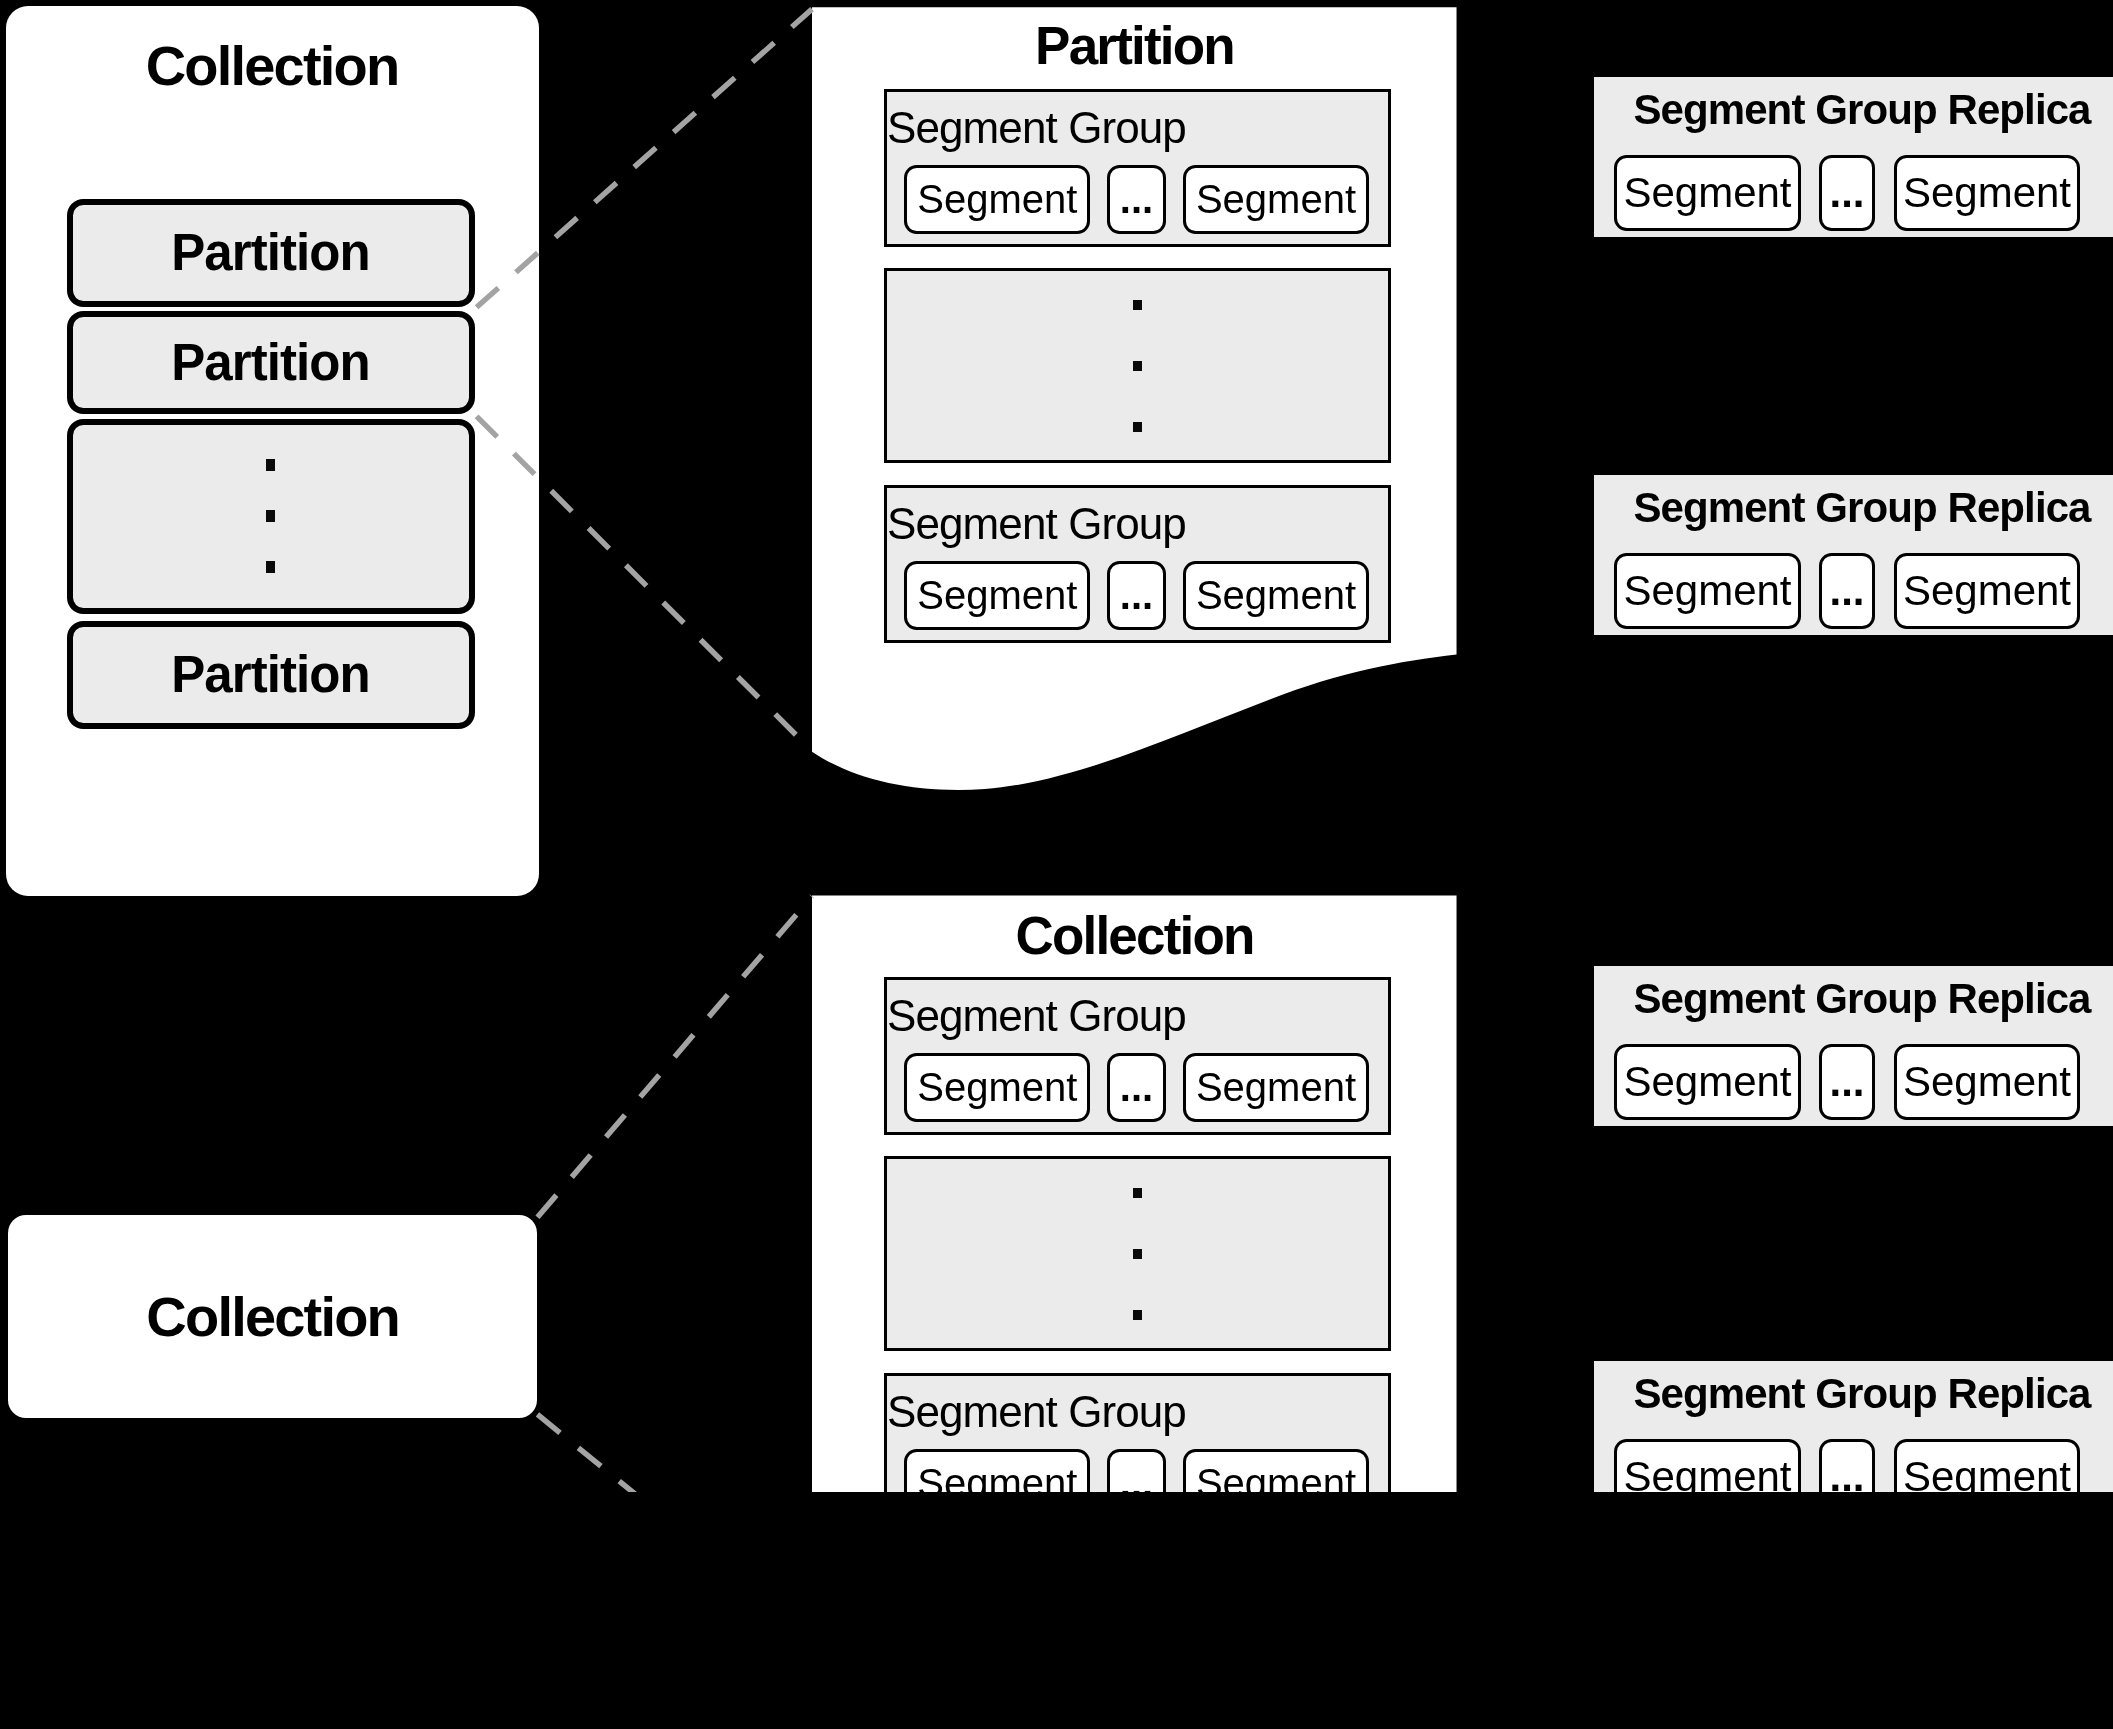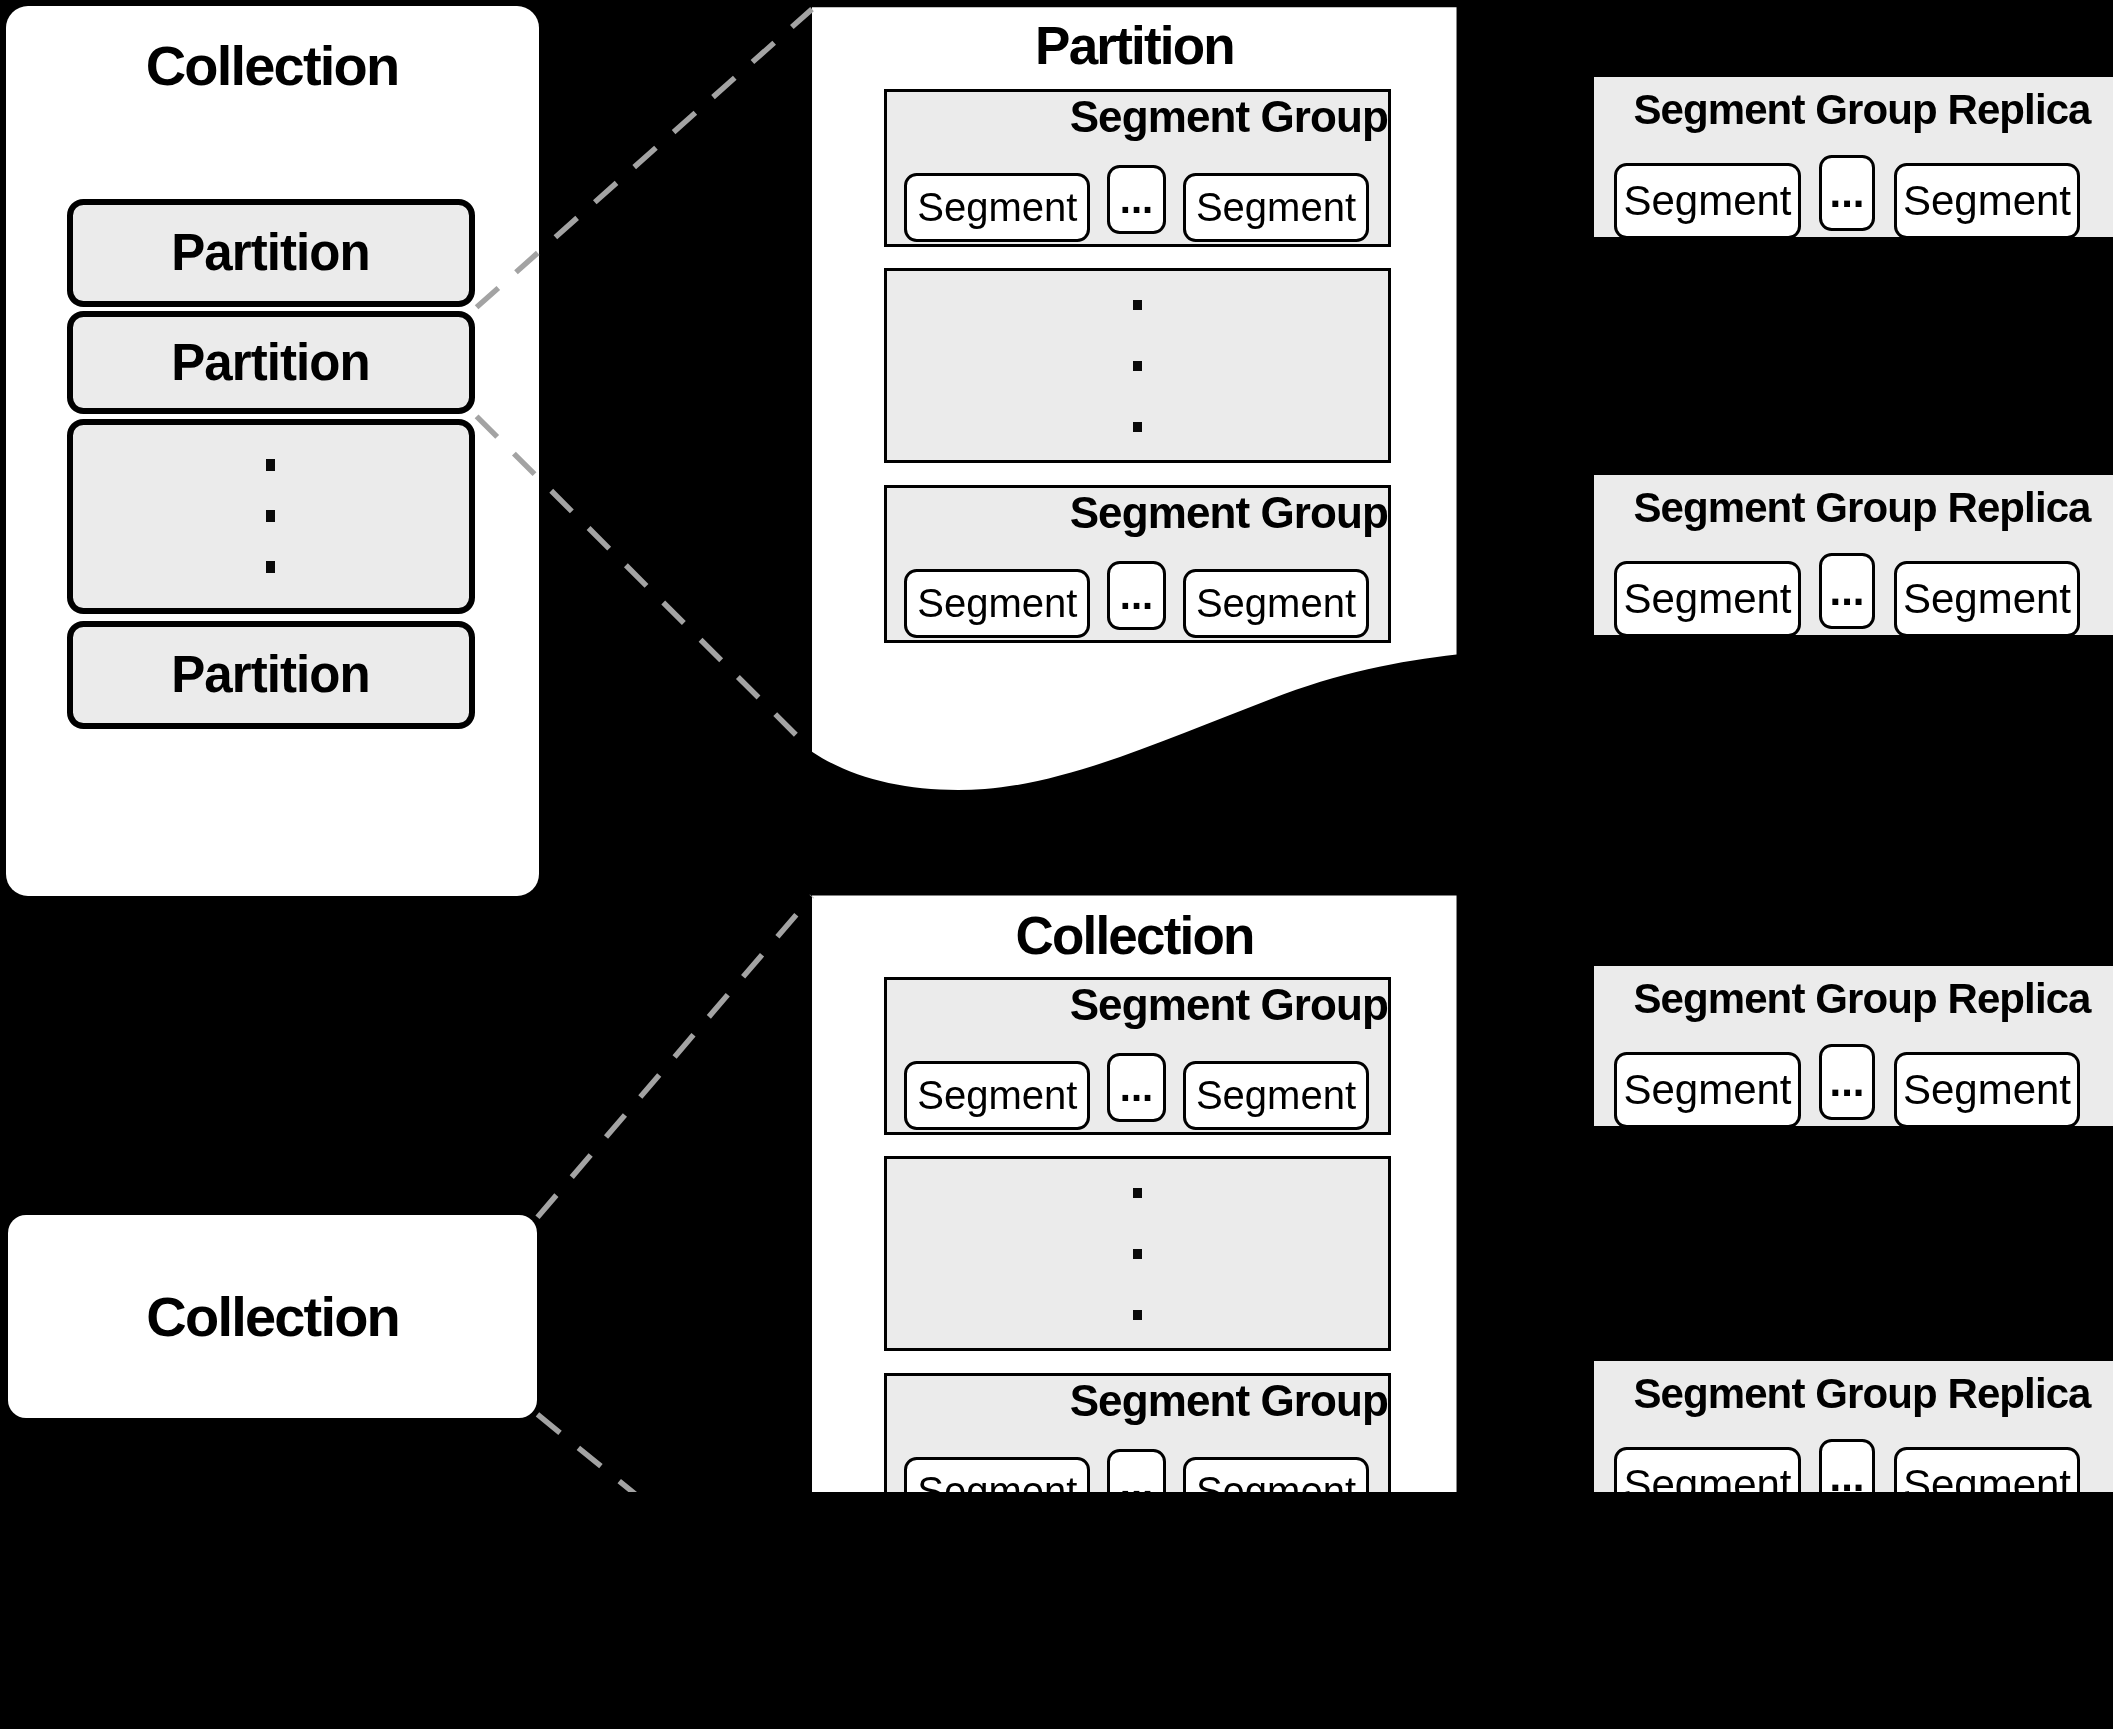--- a/index.html
+++ b/index.html
@@ -25,27 +25,27 @@
     position:absolute; box-sizing:border-box;
     background:#ebebeb; border:6.4px solid #000; border-radius:16.4px;
     display:flex; flex-direction:column; align-items:center; justify-content:center; gap:39px;
   }
   .vdot { width:9px; height:11.8px; background:#0a0a0a; }
   .sg-box {
     position:absolute; box-sizing:border-box;
     background:#ebebeb; border:3.6px solid #000;
   }
   .sg-title {
-    position:absolute; left:0; top:0; width:100%; text-align:right;
-    font-weight:bold; font-size:44px; letter-spacing:-0.9px;
+    position:absolute; left:0; top:11px; width:100%; text-align:left;
+    font-weight:normal; font-size:44px; letter-spacing:-0.9px;
   }
   .seg-box {
     position:absolute; box-sizing:border-box;
     background:#fff; border:3.6px solid #000; border-radius:12.7px;
-    display:flex; align-items:center; justify-content:center; font-size:40px;margin-top:8px;
+    display:flex; align-items:center; justify-content:center; font-size:40px;
   }
   .ellipsis-box {
     position:absolute; box-sizing:border-box;
     background:#fff; border:3.6px solid #000; border-radius:12.7px;
     display:flex; align-items:center; justify-content:center;
     font-size:40px; font-weight:bold;
   }
   .mid-dots {
     position:absolute; box-sizing:border-box;
     background:#ebebeb; border:3.6px solid #000;

